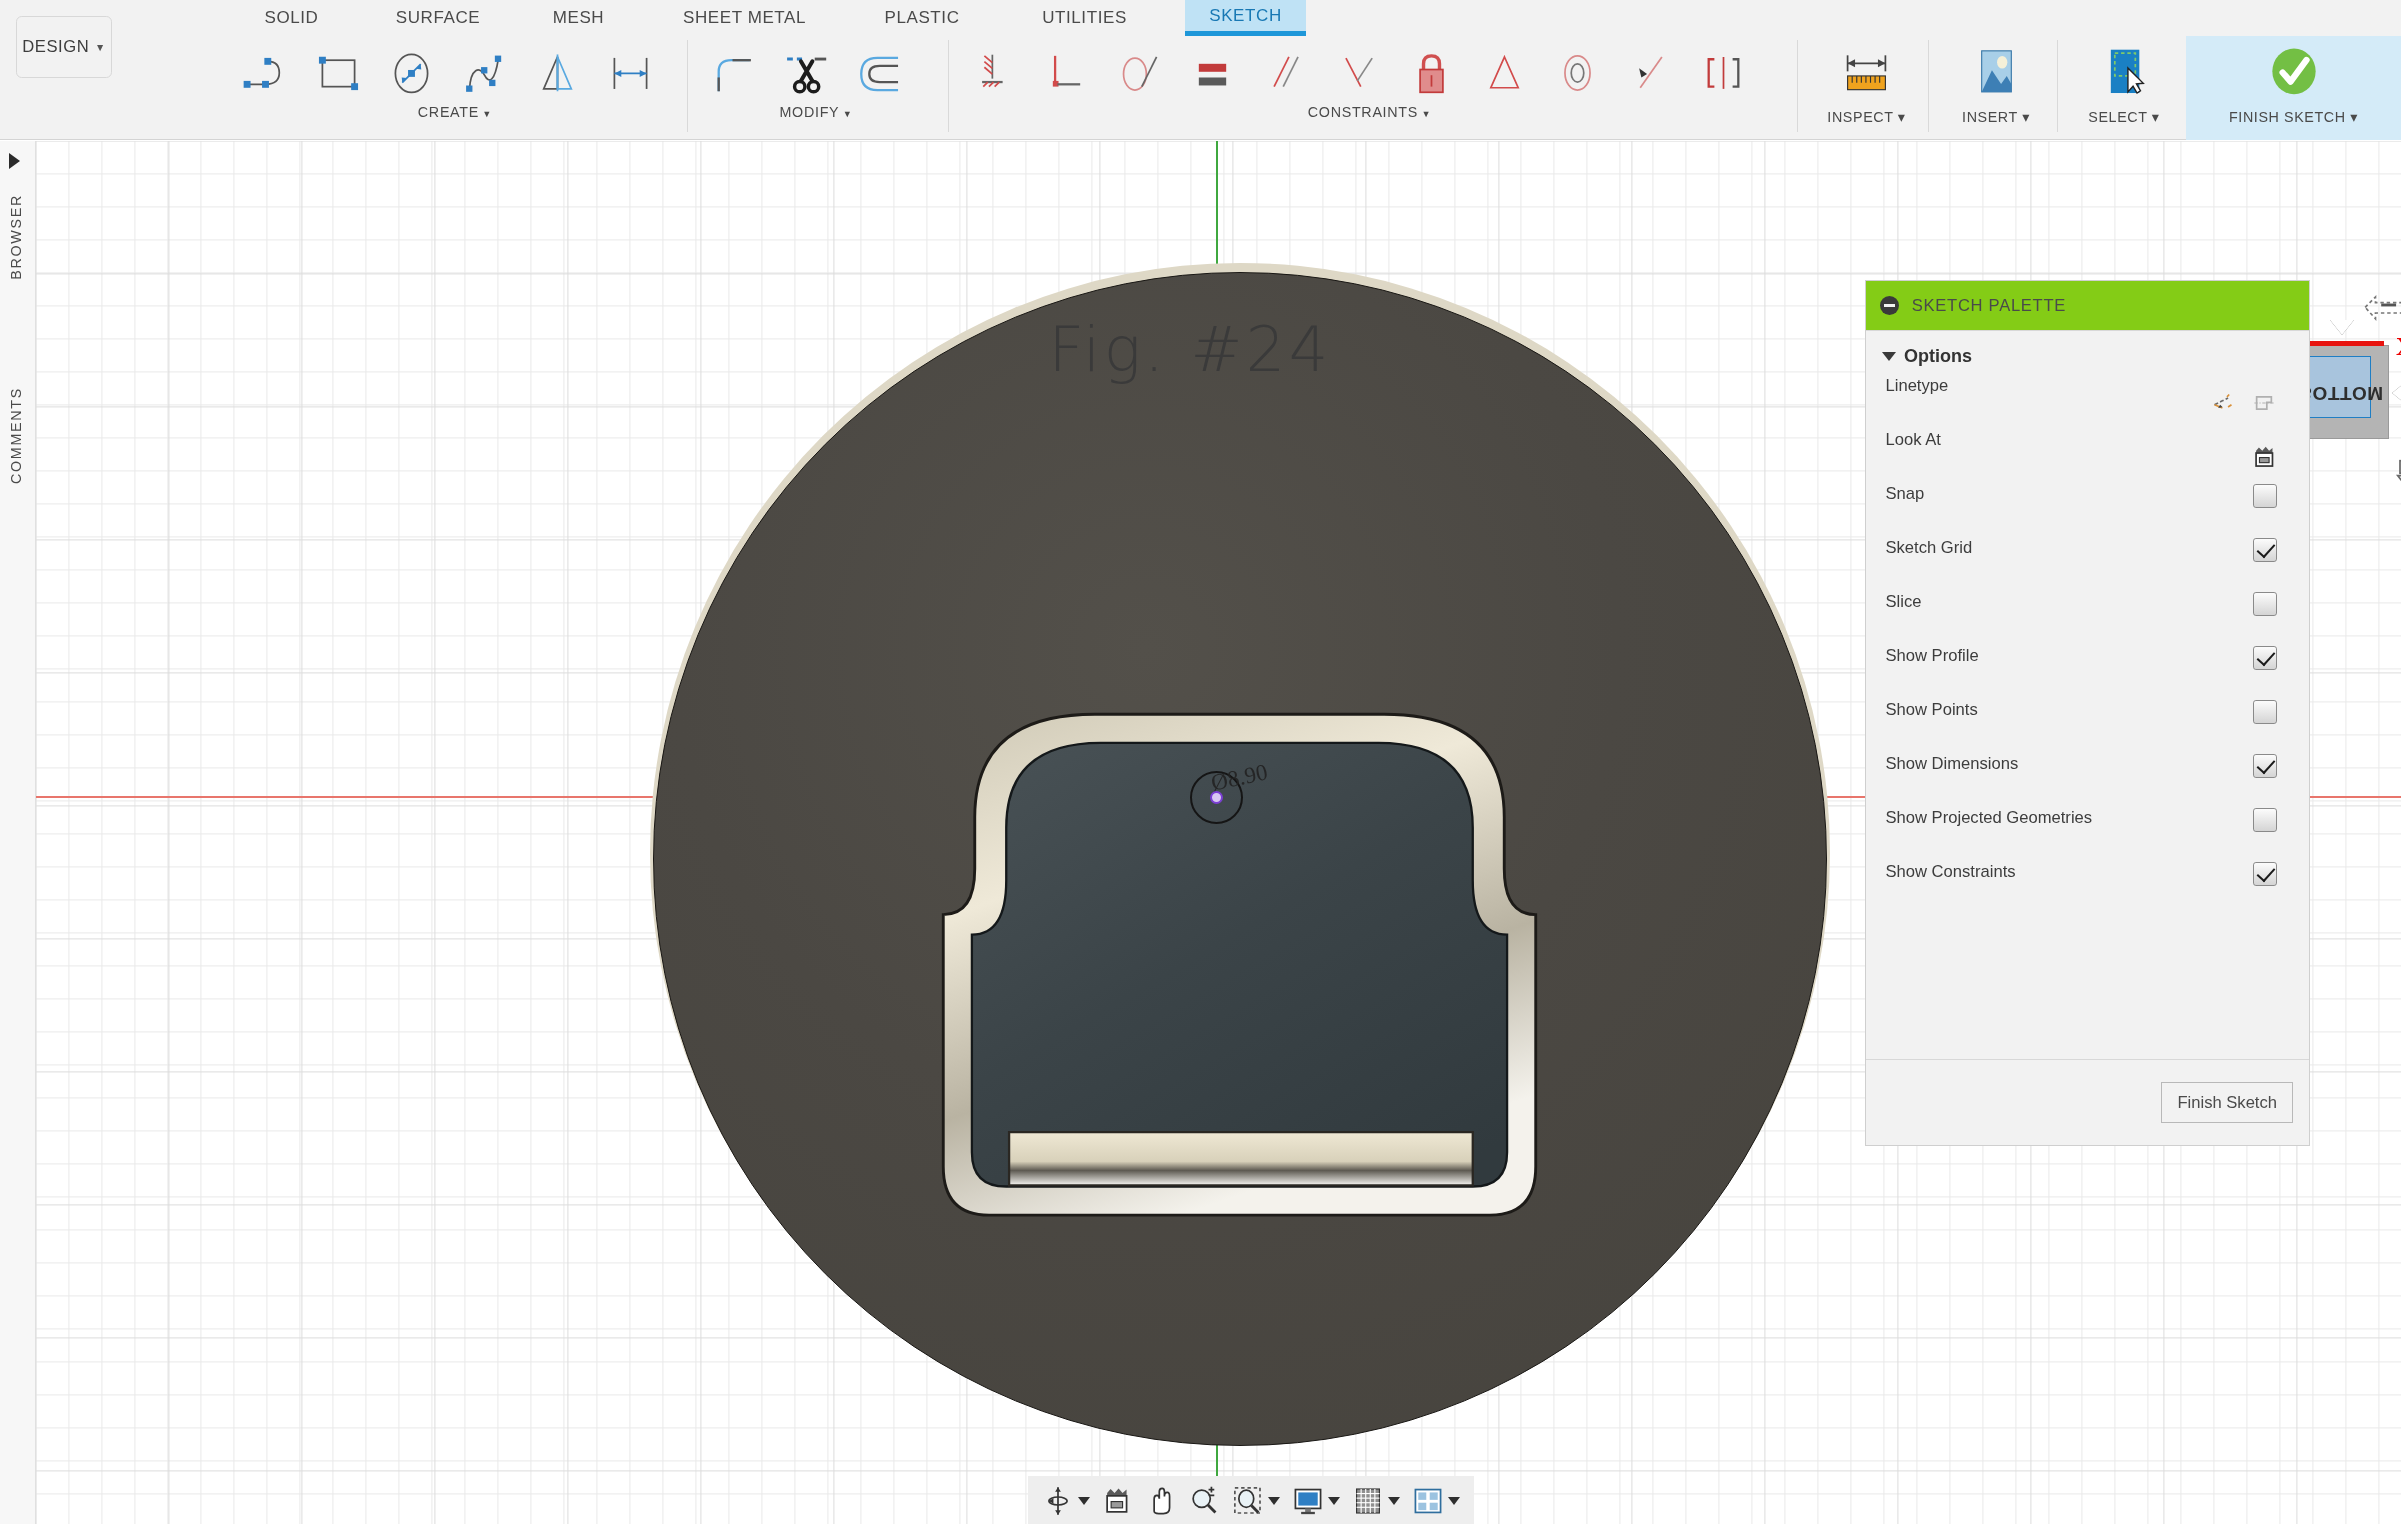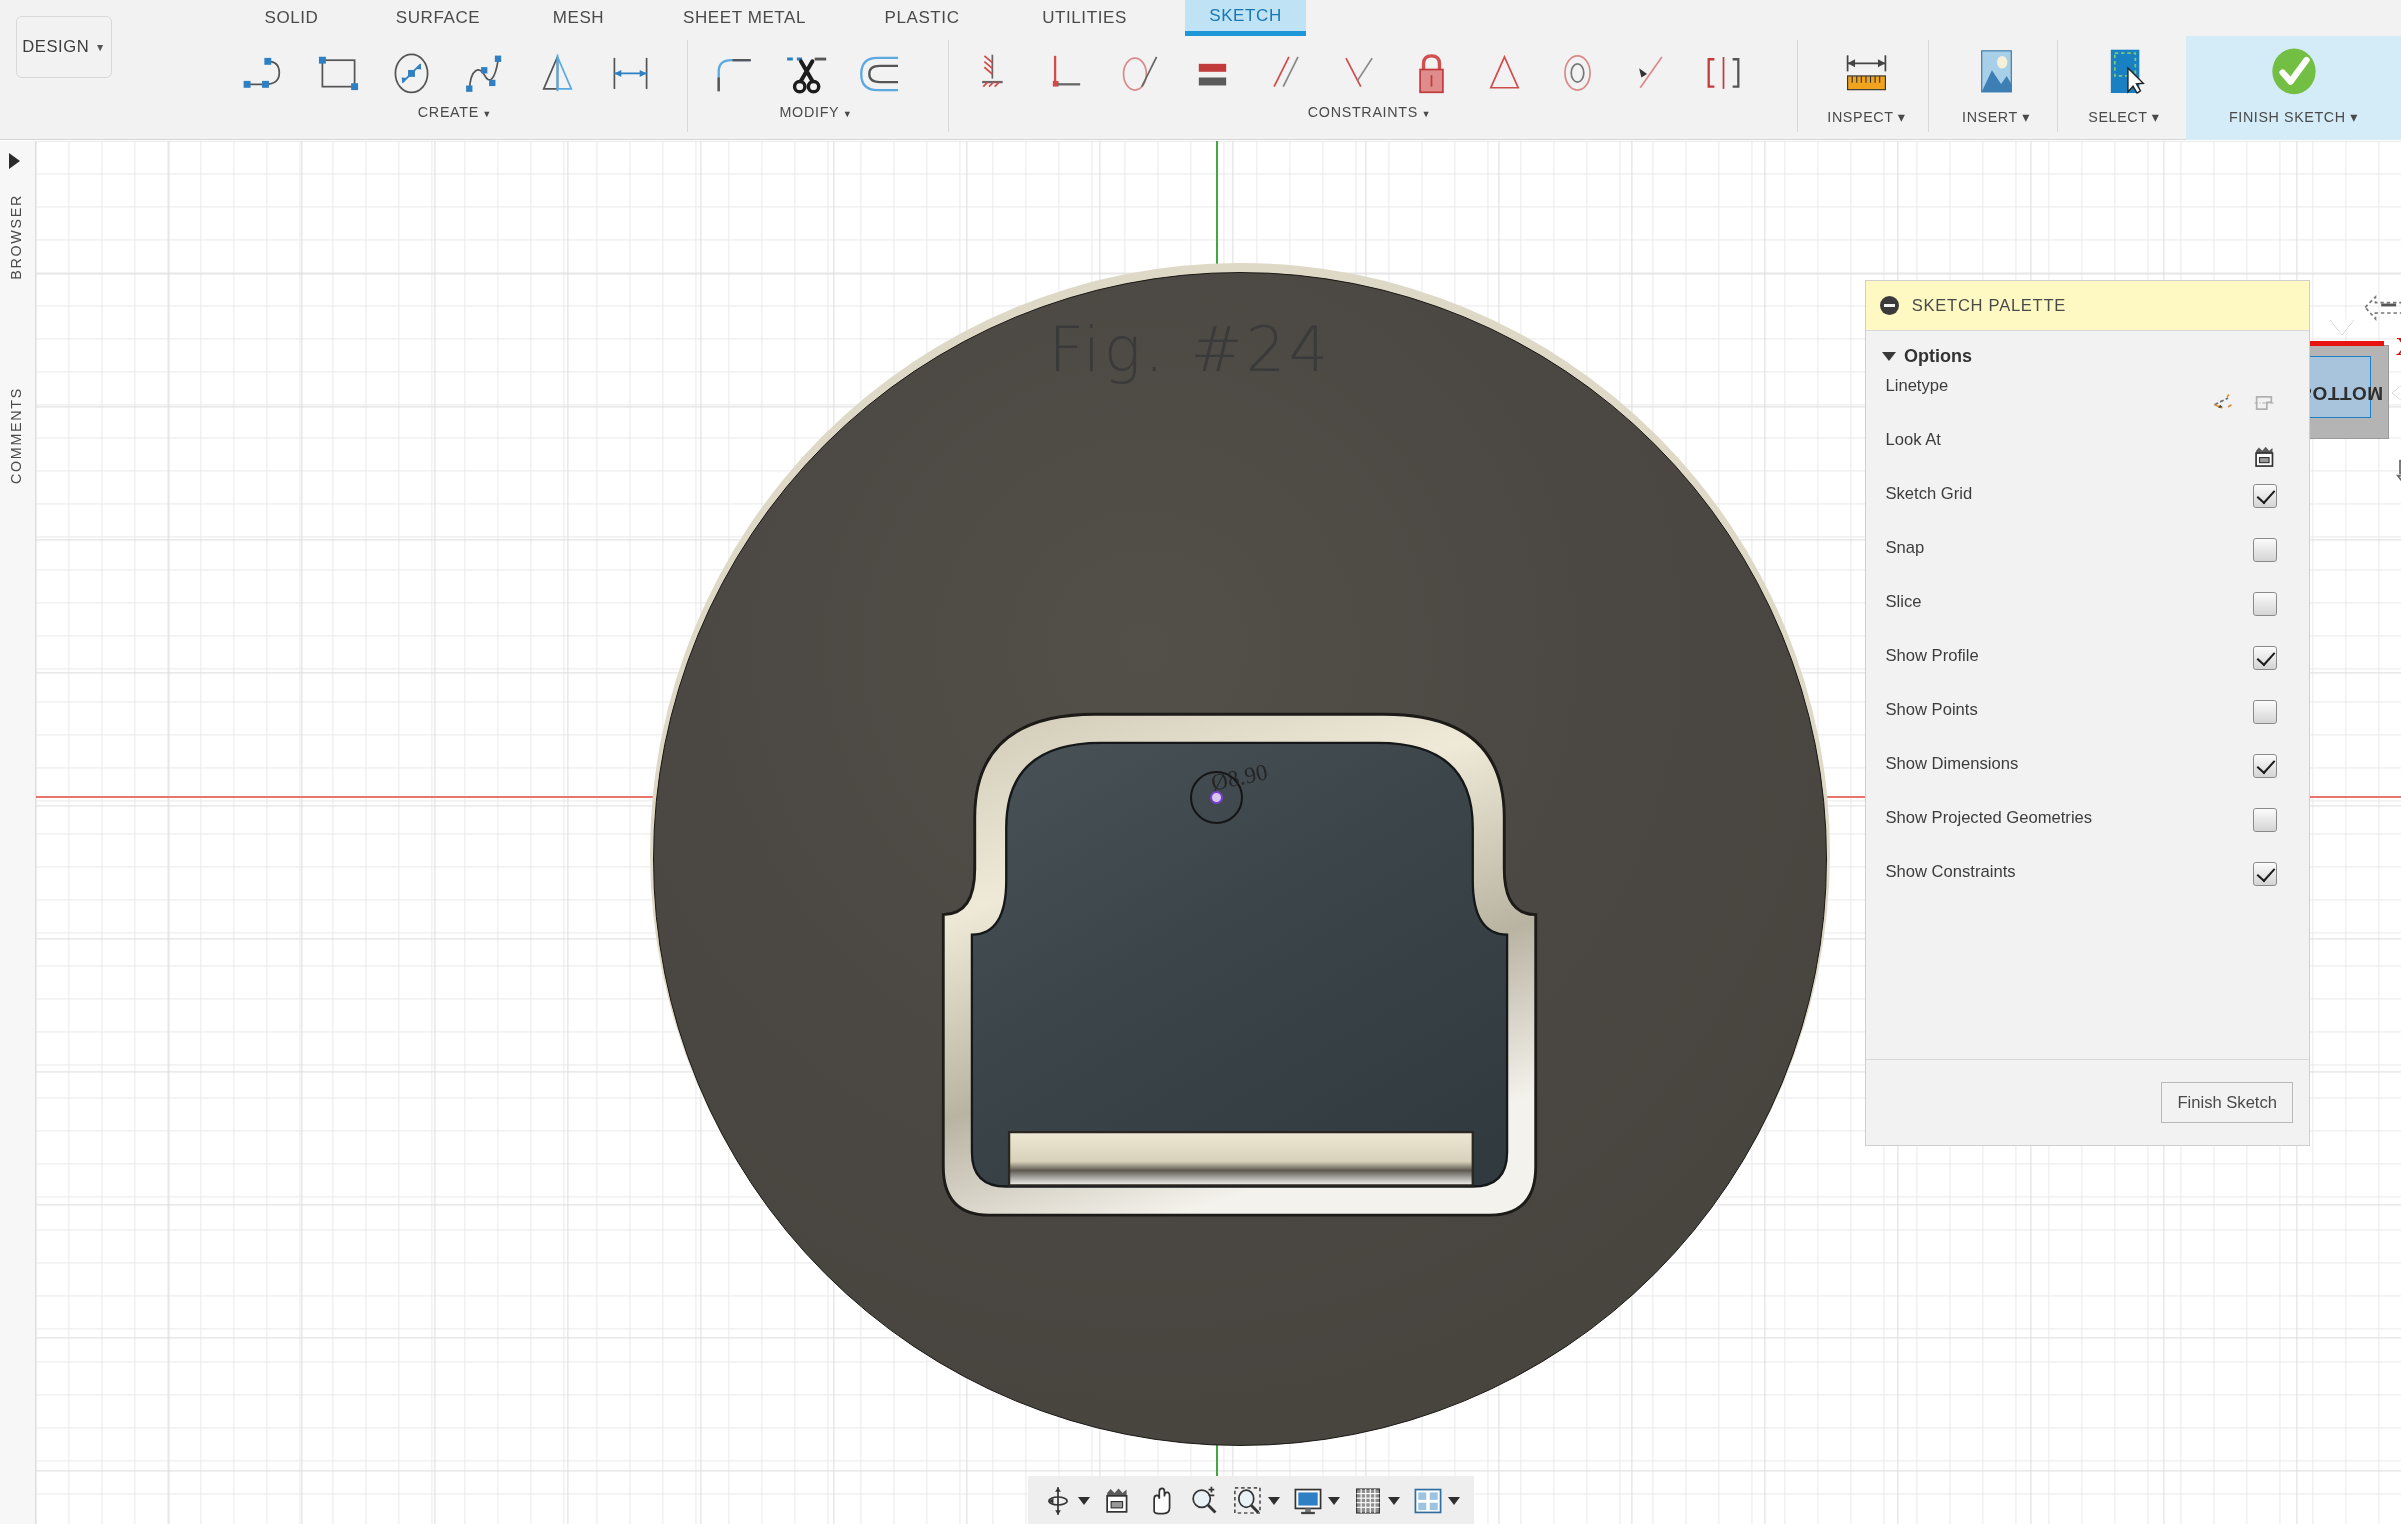--- a/index.html
+++ b/index.html
@@ -212,21 +212,21 @@
     width: 445px; height: 866px;
     background: #f2f2f2;
     border: 1.1px solid #cfcfcf;
     z-index: 20;
   }
   #palette-head {
     height: 50px;
     border-bottom: 1.1px solid #d8d8d8;
     display: flex; align-items: center;
     padding-left: 13.7px;
-    background: #fef9c3;
+    background: #84cc16;
   }
   .minus-circle {
     width: 19.5px; height: 19.5px; border-radius: 50%;
     background: #3a3a3a;
     position: relative;
     flex: none;
   }
   .minus-circle::after {
     content: ""; position: absolute;
     left: 4px; top: 8.6px; width: 11.5px; height: 2.3px; background: #f2f2f2;
@@ -709,26 +709,26 @@
           <svg width="26" height="26" viewBox="0 0 46 46">
             <path d="M9,12 L14,6 L20,12 L26,5 L32,12 L38,7 L38,16 L9,16 Z" fill="#5a5a5a"></path>
             <rect x="9" y="16" width="29" height="23" fill="#fff" stroke="#333" stroke-width="3"></rect>
             <rect x="15" y="24" width="17" height="9" fill="#9a9a9a" stroke="#333" stroke-width="2"></rect>
           </svg>
         </span>
       </div>
     </div>
 
     <div class="opt-row">
+      <div class="opt-label">Snap</div>
+      <div class="cbx"></div>
+    </div>
+    <div class="opt-row">
       <div class="opt-label">Sketch Grid</div>
       <div class="cbx on"></div>
-    </div>
-    <div class="opt-row">
-      <div class="opt-label">Snap</div>
-      <div class="cbx"></div>
     </div>
     <div class="opt-row">
       <div class="opt-label">Slice</div>
       <div class="cbx"></div>
     </div>
     <div class="opt-row">
       <div class="opt-label">Show Profile</div>
       <div class="cbx on"></div>
     </div>
     <div class="opt-row">

